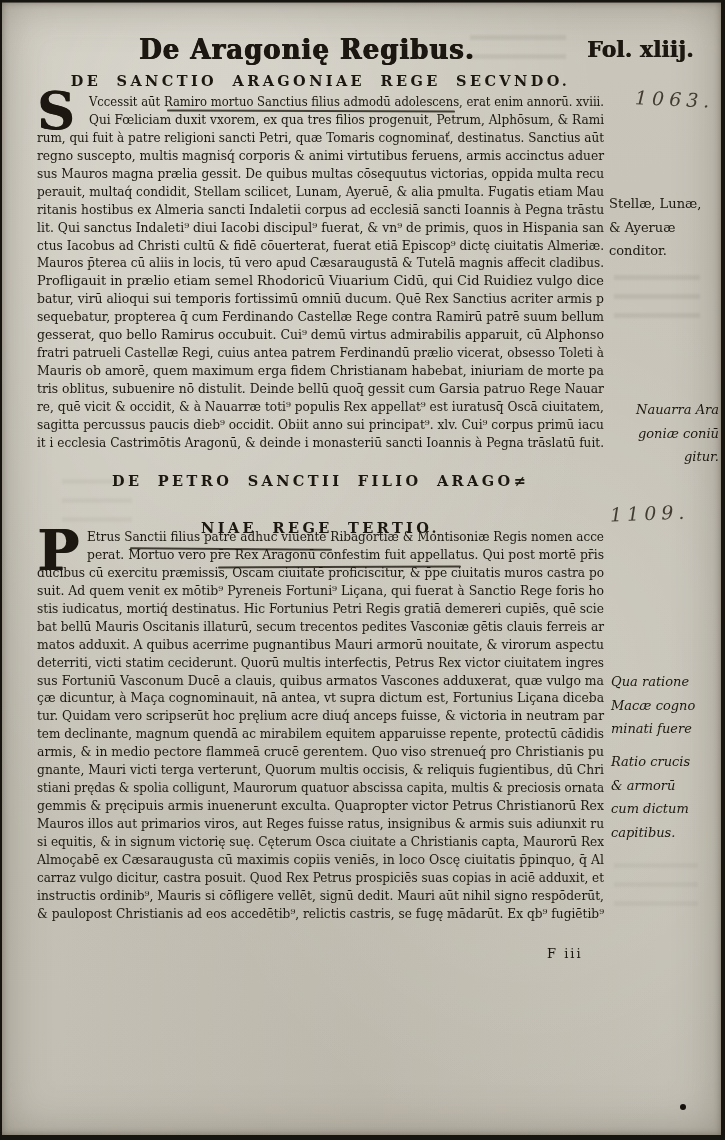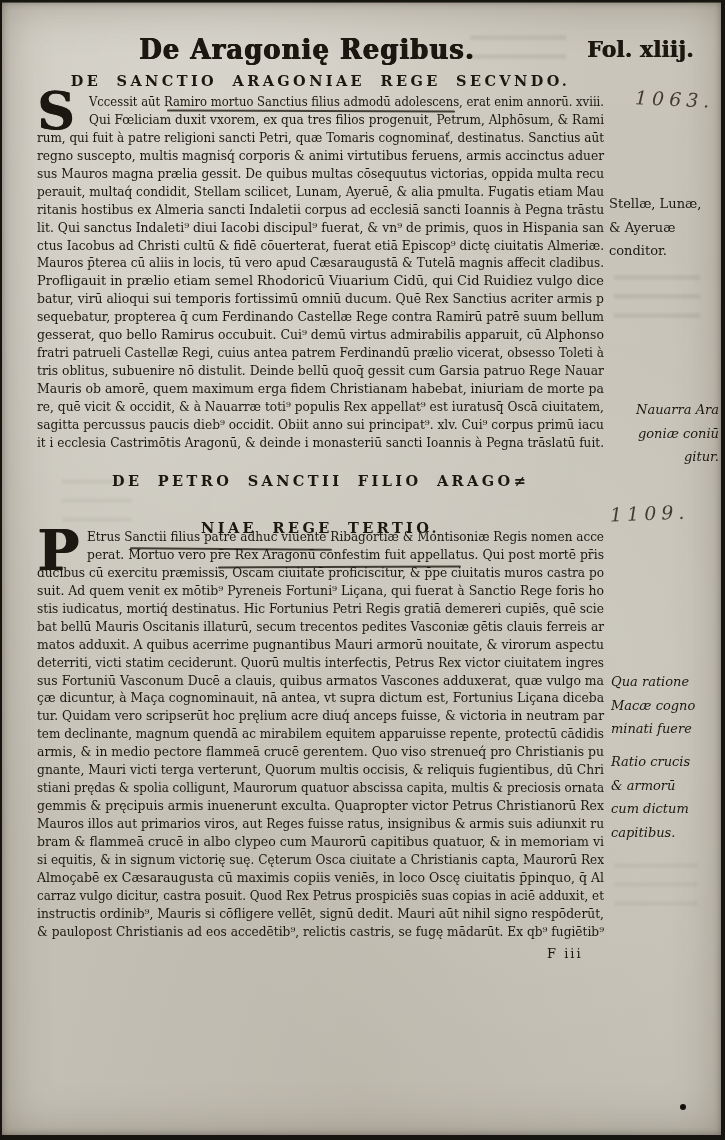--- a/index.html
+++ b/index.html
@@ -129,22 +129,22 @@
         <div class="line"><span style="transform: scaleX(0.9858);">perauit, multaq́ condidit, Stellam scilicet, Lunam, Ayeruē, &amp; alia pmulta. Fugatis etiam Mau</span></div>
         <div class="line"><span style="transform: scaleX(0.9962);">ritanis hostibus ex Almeria sancti Indaletii corpus ad ecclesiā sancti Ioannis à Pegna trāstu</span></div>
         <div class="line"><span style="transform: scaleX(1.0073);">lit. Qui sanctus Indaleti⁹ diui Iacobi discipul⁹ fuerat, &amp; vn⁹ de primis, quos in Hispania san</span></div>
         <div class="line"><span style="transform: scaleX(0.991);">ctus Iacobus ad Christi cultū &amp; fidē cōuerterat, fuerat etiā Episcop⁹ dictę ciuitatis Almeriæ.</span></div>
         <div class="line"><span style="transform: scaleX(0.9787);">Mauros p̄terea cū aliis in locis, tū vero apud Cæsaraugustā &amp; Tutelā magnis affecit cladibus.</span></div>
         <div class="line"><span style="transform: scaleX(1.0519);">Profligauit in prælio etiam semel Rhodoricū Viuarium Cidū, qui Cid Ruidiez vulgo dice</span></div>
         <div class="line"><span style="transform: scaleX(1.0069);">batur, virū alioqui sui temporis fortissimū omniū ducum. Quē Rex Sanctius acriter armis p</span></div>
         <div class="line"><span style="transform: scaleX(1.0014);">sequebatur, propterea q̄ cum Ferdinando Castellæ Rege contra Ramirū patrē suum bellum</span></div>
         <div class="line"><span style="transform: scaleX(1.012);">gesserat, quo bello Ramirus occubuit. Cui⁹ demū virtus admirabilis apparuit, cū Alphonso</span></div>
         <div class="line"><span style="transform: scaleX(0.9799);">fratri patrueli Castellæ Regi, cuius antea patrem Ferdinandū prælio vicerat, obsesso Toleti à</span></div>
+        <div class="line"><span style="transform: scaleX(1.0128);">Mauris ob amorē, quem maximum erga fidem Christianam habebat, iniuriam de morte pa</span></div>
         <div class="line"><span style="transform: scaleX(1.0026);">tris oblitus, subuenire nō distulit. Deinde bellū quoq̄ gessit cum Garsia patruo Rege Nauar</span></div>
-        <div class="line"><span style="transform: scaleX(1.0128);">Mauris ob amorē, quem maximum erga fidem Christianam habebat, iniuriam de morte pa</span></div>
         <div class="line"><span style="transform: scaleX(0.9924);">re, quē vicit &amp; occidit, &amp; à Nauarræ toti⁹ populis Rex appellat⁹ est iuratusq̄ Oscā ciuitatem,</span></div>
         <div class="line"><span style="transform: scaleX(0.9929);">sagitta percussus paucis dieb⁹ occidit. Obiit anno sui principat⁹. xlv. Cui⁹ corpus primū iacu</span></div>
         <div class="line"><span style="transform: scaleX(0.9836);">it i ecclesia Castrimōtis Aragonū, &amp; deinde i monasteriū sancti Ioannis à Pegna trāslatū fuit.</span></div>
       </div>
   </div>
 
   <div class="heading h2a">DE PETRO SANCTII FILIO ARAGO≠</div>
   <div class="heading h2b">NIAE REGE TERTIO.</div>
 
   <div class="para para2">
@@ -161,21 +161,20 @@
         <div class="line"><span style="transform: scaleX(0.9801);">deterriti, victi statim ceciderunt. Quorū multis interfectis, Petrus Rex victor ciuitatem ingres</span></div>
         <div class="line"><span style="transform: scaleX(1.0099);">sus Fortuniū Vasconum Ducē a clauis, quibus armatos Vascones adduxerat, quæ vulgo ma</span></div>
         <div class="line"><span style="transform: scaleX(1.0031);">çæ dicuntur, à Maça cognominauit, nā antea, vt supra dictum est, Fortunius Liçana diceba</span></div>
         <div class="line"><span style="transform: scaleX(0.9964);">tur. Quidam vero scripserūt hoc pręlium acre diuq́ anceps fuisse, &amp; victoria in neutram par</span></div>
         <div class="line"><span style="transform: scaleX(0.9794);">tem declinante, magnum quendā ac mirabilem equitem apparuisse repente, protectū cādidis</span></div>
         <div class="line"><span style="transform: scaleX(1.011);">armis, &amp; in medio pectore flammeā crucē gerentem. Quo viso strenueq́ pro Christianis pu</span></div>
         <div class="line"><span style="transform: scaleX(1.0036);">gnante, Mauri victi terga verterunt, Quorum multis occisis, &amp; reliquis fugientibus, dū Chri</span></div>
         <div class="line"><span style="transform: scaleX(0.9663);">stiani prędas &amp; spolia colligunt, Maurorum quatuor abscissa capita, multis &amp; preciosis ornata</span></div>
         <div class="line"><span style="transform: scaleX(1.0115);">gemmis &amp; pręcipuis armis inuenerunt exculta. Quapropter victor Petrus Christianorū Rex</span></div>
         <div class="line"><span style="transform: scaleX(0.9908);">Mauros illos aut primarios viros, aut Reges fuisse ratus, insignibus &amp; armis suis adiunxit ru</span></div>
-        <div class="line"><span style="transform: scaleX(1.0195);">bram &amp; flammeā crucē in albo clypeo cum Maurorū capitibus quatuor, &amp; in memoriam vi</span></div>
         <div class="line"><span style="transform: scaleX(0.9843);">si equitis, &amp; in signum victorię suę. Cęterum Osca ciuitate a Christianis capta, Maurorū Rex</span></div>
         <div class="line"><span style="transform: scaleX(1.019);">Almoçabē ex Cæsaraugusta cū maximis copiis veniēs, in loco Oscę ciuitatis p̄pinquo, q̄ Al</span></div>
         <div class="line"><span style="transform: scaleX(0.9746);">carraz vulgo dicitur, castra posuit. Quod Rex Petrus prospiciēs suas copias in aciē adduxit, et</span></div>
         <div class="line"><span style="transform: scaleX(0.9984);">instructis ordinib⁹, Mauris si cōfligere vellēt, signū dedit. Mauri aūt nihil signo respōderūt,</span></div>
         <div class="line"><span style="transform: scaleX(0.9907);">&amp; paulopost Christianis ad eos accedētib⁹, relictis castris, se fugę mādarūt. Ex qb⁹ fugiētib⁹</span></div>
       </div>
   </div>
 
   <div class="mnote roman n1">
 

